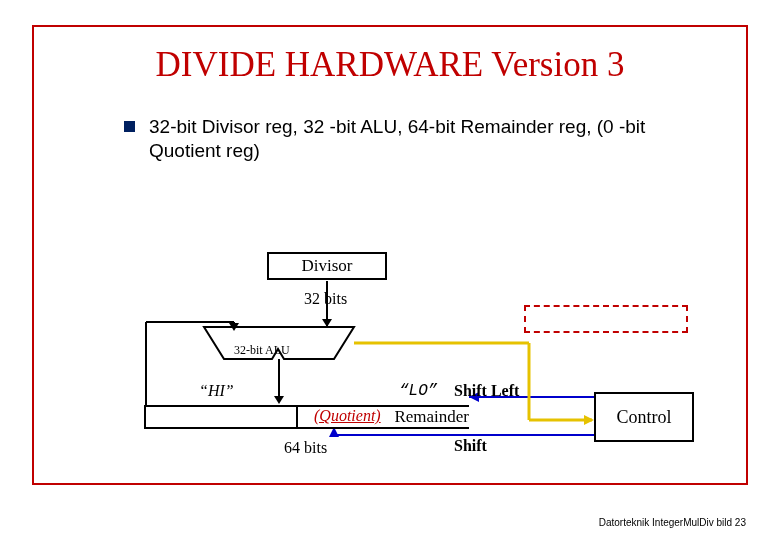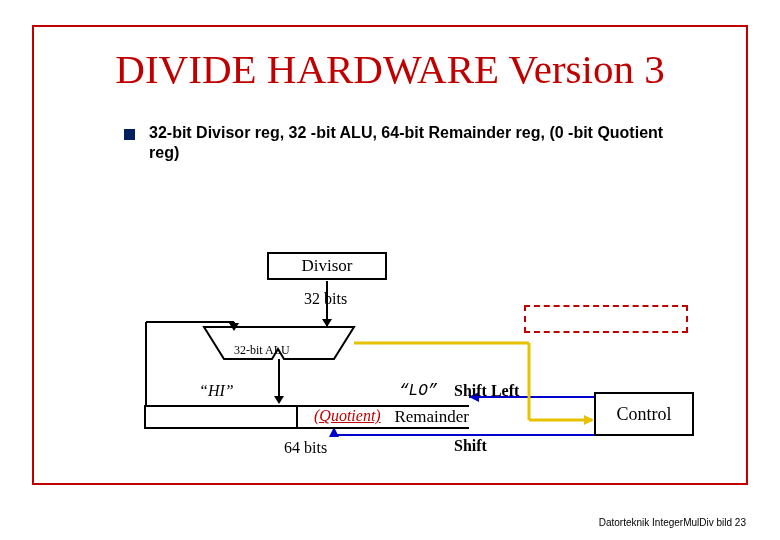--- a/index.html
+++ b/index.html
@@ -15,42 +15,42 @@
     position: absolute;
     left: 32px;
     top: 25px;
     width: 716px;
     height: 460px;
     border: 2px solid #c00000;
     box-sizing: border-box;
   }
   .title {
     color: #c00000;
-    font-size: 41px;
+    font-size: 35px;
     text-align: center;
     margin-top: 18px;
     font-weight: normal;
   }
   .bullet-row {
     margin: 30px 80px 0 90px;
     display: flex;
     align-items: flex-start;
   }
   .bullet-sq {
     width: 11px;
     height: 11px;
     background: #002060;
     margin-top: 6px;
     flex: none;
   }
   .bullet-text {
     margin-left: 14px;
     font-family: Arial, sans-serif;
-    font-weight: bold;
-    font-size: 16px;
+    font-weight: normal;
+    font-size: 19px;
     color: #000;
     line-height: 1.25;
   }
   
   .box {
     position: absolute;
     border: 2px solid #000;
     background: #fff;
     text-align: center;
     font-size: 17px;
@@ -146,19 +146,19 @@
   </div>
 
   <div style="position:absolute; left:262px; top:378px; width:0; height:24px; border-left:2px solid #000;"></div>
 
   <div class="label" style="left:280px; top:380px; font-style:italic; color:#c00000; text-decoration:underline;">(Quotient)</div>
 
   <div class="label" style="left:250px; top:412px;">64 bits</div>
 
   <div class="label" style="left:420px; top:410px; font-weight:bold;">Shift</div>
 
-  <div class="box" style="left:560px; top:365px; width:100px; height:44px; font-size:18px;">
+  <div class="box" style="left:560px; top:365px; width:100px; height:50px; font-size:18px;">
     <span>Control</span>
   </div>
 
 </div>
 
 <div class="footer">Datorteknik IntegerMulDiv bild 23</div>
 
 </body></html>

